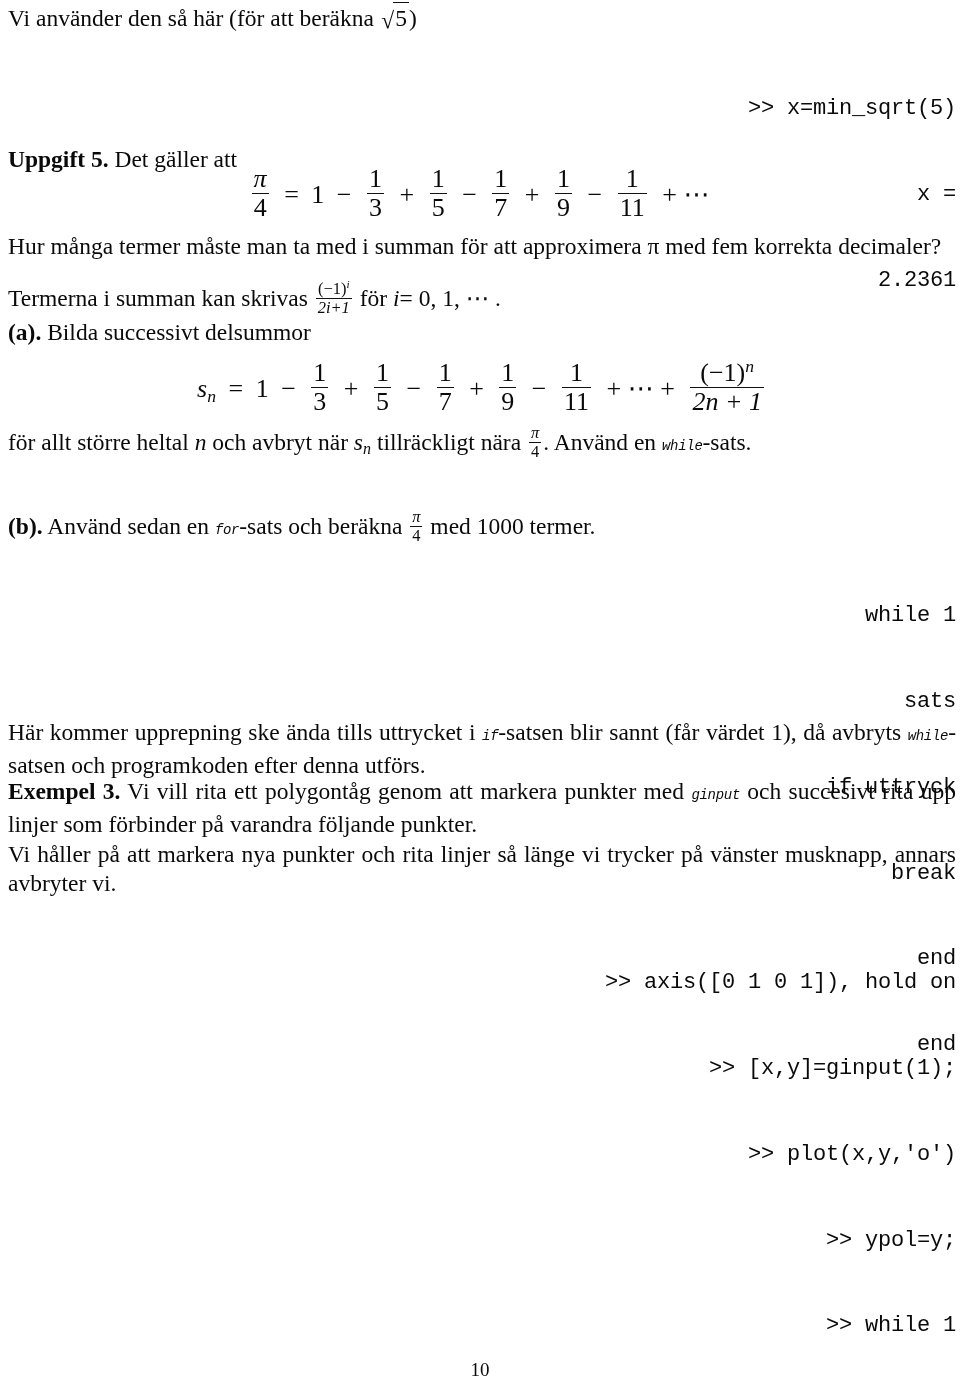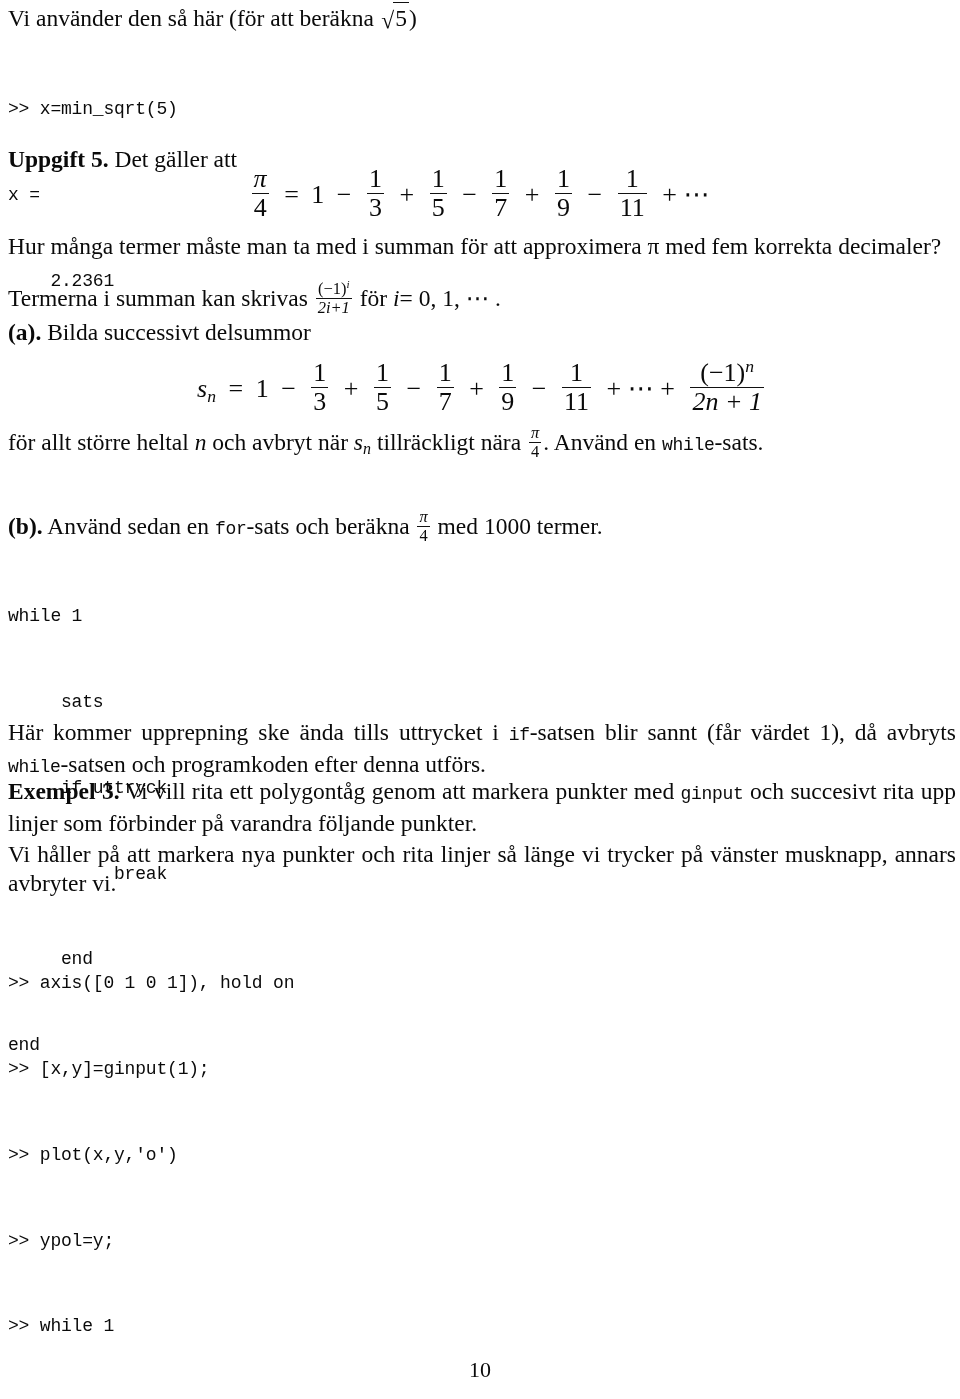--- a/index.html
+++ b/index.html
@@ -27,36 +27,38 @@
     left: 8px;
     width: 948px;
   }
   .serif {
     font-family: "Liberation Serif", "DejaVu Serif", serif;
     font-size: 23.5px;
     line-height: 29px;
   }
   .mono {
     font-family: "Liberation Mono", "DejaVu Sans Mono", monospace;
-    font-size: 18px;
+    font-size: 22px;
     line-height: 28.6px;
     white-space: pre;
     letter-spacing: -0.2px;
+    text-align: right;
   }
   .bold { font-weight: bold; }
   .just {
     text-align: justify;
     text-align-last: left;
   }
 
   
   .tt {
     font-family: "Liberation Mono", "DejaVu Sans Mono", monospace;
-    font-size: 18px;
+    font-size: 14px;
     letter-spacing: -0.3px;
+    font-style: italic;
   }
 
   
   .math { font-family: "Liberation Serif", "DejaVu Serif", serif; }
   .mi { font-style: italic; }
   .frac {
     display: inline-block;
     vertical-align: -0.52em;
     text-align: center;
     line-height: 1.08;
@@ -96,21 +98,21 @@
   .display-eq {
     text-align: center;
     font-size: 26px;
     line-height: 1.0;
   }
   .pagenum {
     position: absolute;
     left: 0;
     width: 960px;
     text-align: center;
-    font-size: 22px;
+    font-size: 19px;
   }
 </style>
 </head>
 <body>
 
 <div class="page">
 
   <div class="block serif" style="top:2px;">
     <span>Vi använder den så här (för att beräkna </span><span class="sqrt-wrap math"><span class="radical">√</span><span class="radicand">5</span></span><span>)</span>
   </div>

